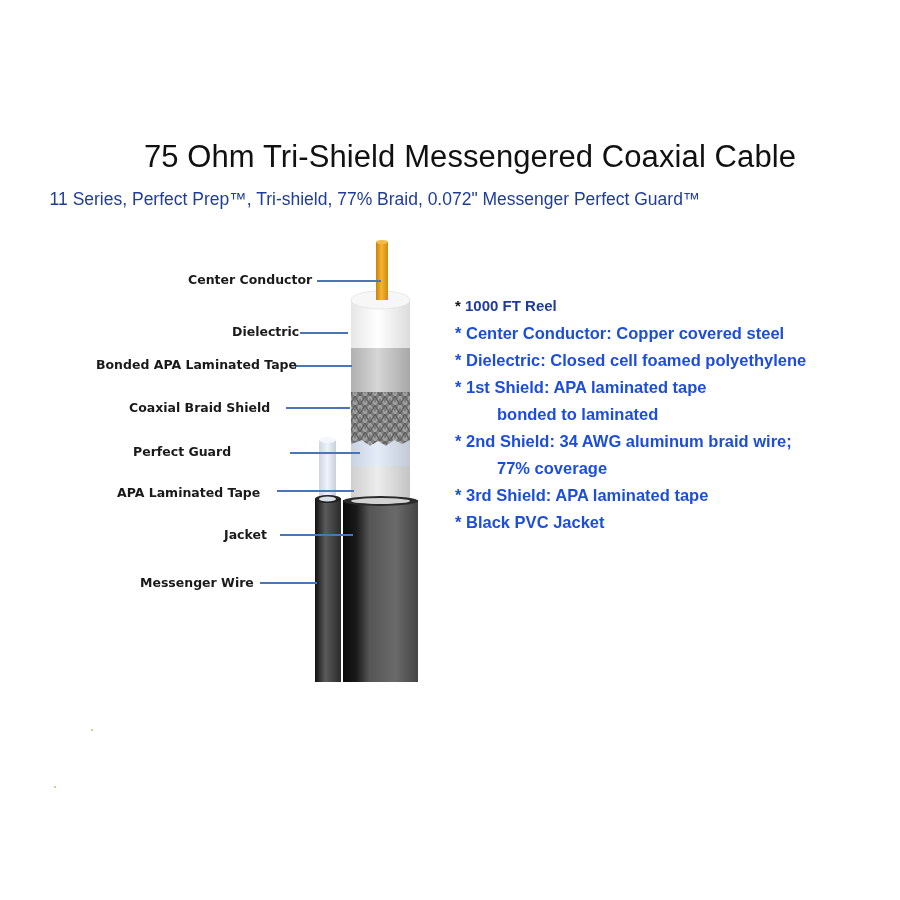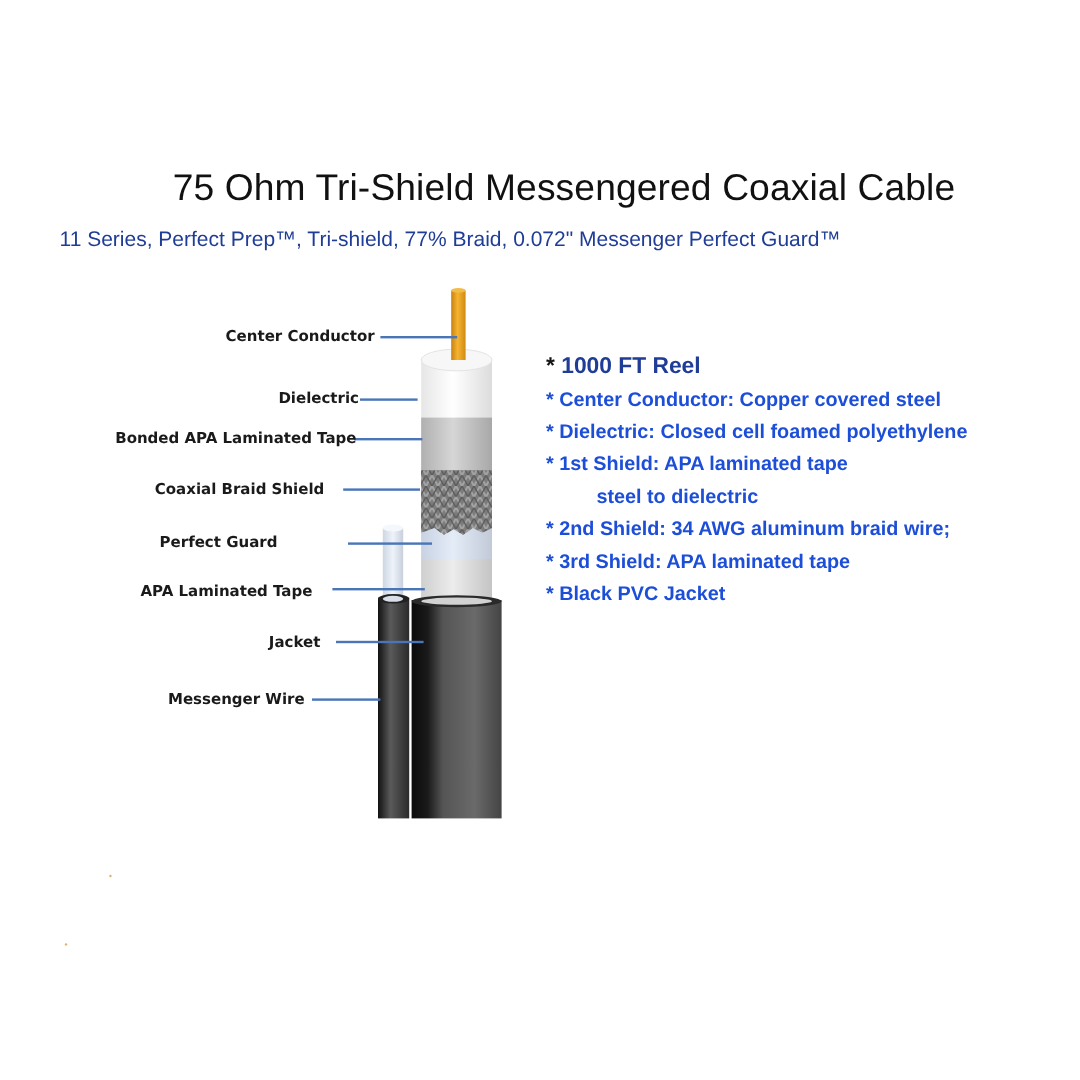--- a/index.html
+++ b/index.html
@@ -3,21 +3,21 @@
 <meta charset="utf-8">
 <style>
   html, body { margin:0; padding:0; background:#ffffff; }
   body { width:900px; height:900px; position:relative; overflow:hidden; font-family:"Liberation Sans", sans-serif; }
   .title { position:absolute; left:0; width:900px; top:139px; text-align:center; font-size:31px; color:#111; letter-spacing:0.1px;padding-left:20px; }
   .subtitle { position:absolute; left:0; width:750px; top:189px; text-align:center; font-size:17.5px; color:#1f3d96; }
   .label { position:absolute; font-family:"DejaVu Sans", sans-serif; font-weight:bold; font-size:12.5px; color:#1a1a1a; white-space:nowrap; }
   .line { position:absolute; height:1.5px; background:#4a76b8; }
   .specs { position:absolute; left:455px; top:292px; }
   .spec { font-family:"Liberation Sans", sans-serif; font-weight:bold; font-size:16.5px; color:#1d4ed8; line-height:27px; white-space:nowrap; }
-  .spec.reel { font-size:19px; color:#1f3d96; line-height:28px; }
+  .spec.reel { font-size:15px; color:#1f3d96; line-height:28px; }
   .spec .star { color:#141414; }
   .spec.cont { padding-left:42px; }
   svg.cable { position:absolute; left:0; top:0; }
   .dot { position:absolute; width:2px; height:2px; background:#e0b070; border-radius:1px; }
 </style>
 </head>
 <body>
 
 <div class="title">75 Ohm Tri-Shield Messengered Coaxial Cable</div>
 <div class="subtitle">11 Series, Perfect Prep™, Tri-shield, 77% Braid, 0.072" Messenger Perfect Guard™</div>
@@ -116,20 +116,21 @@
 <div class="label" style="left:133px;top:444px;">Perfect Guard</div>
 <div class="label" style="left:117px;top:485px;">APA Laminated Tape</div>
 <div class="label" style="left:224px;top:527px;">Jacket</div>
 <div class="label" style="left:140px;top:575px;">Messenger Wire</div>
 
 <div class="specs">
   <div class="spec reel"><span class="star">* </span><span>1000 FT Reel</span></div>
   <div class="spec">* Center Conductor: Copper covered steel</div>
   <div class="spec">* Dielectric: Closed cell foamed polyethylene</div>
   <div class="spec">* 1st Shield: APA laminated tape</div>
-  <div class="spec cont">steel to dielectric</div>
+  <div class="spec cont">bonded to laminated</div>
   <div class="spec">* 2nd Shield: 34 AWG aluminum braid wire;</div>
+  <div class="spec cont">77% coverage</div>
   <div class="spec">* 3rd Shield: APA laminated tape</div>
   <div class="spec">* Black PVC Jacket</div>
 </div>
 
 <div class="dot" style="left:91px;top:729px;"></div>
 <div class="dot" style="left:54px;top:786px;"></div>
 
 </body></html>

